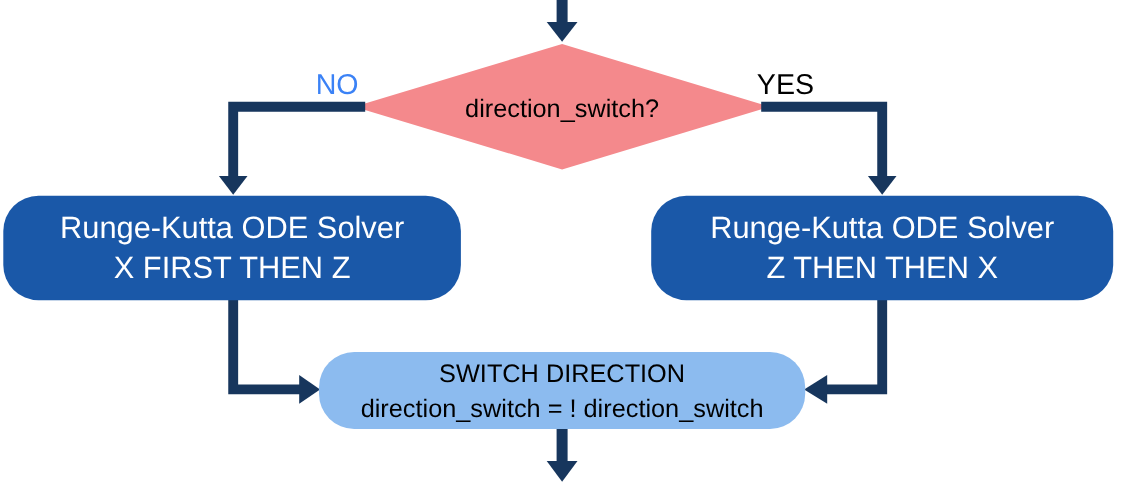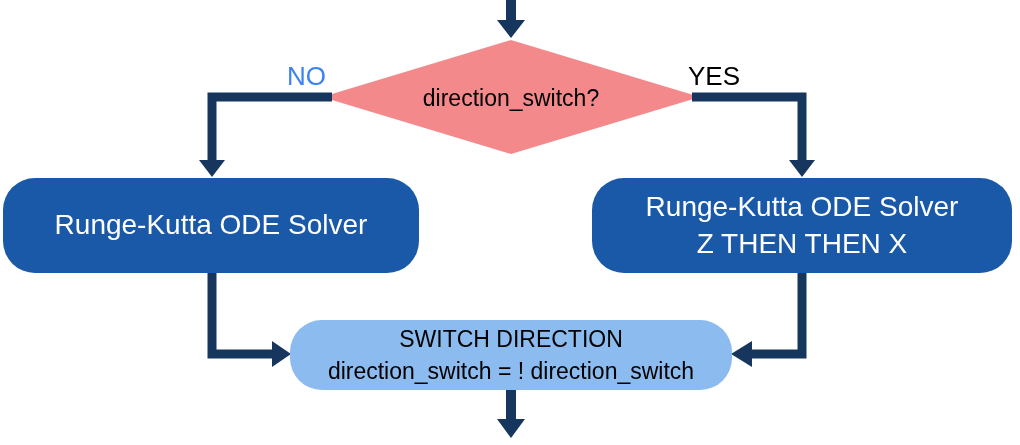--- a/index.html
+++ b/index.html
@@ -91,20 +91,21 @@
     <polygon points="497,419 525,419 511,438" fill="#17365D"></polygon>
   </svg>
 
   <div class="decision-label" style="color: rgb(0, 0, 0);">direction_switch?</div>
 
   <div class="branch-label branch-no" style="color: #3b82f6;">NO</div>
   <div class="branch-label branch-yes" style="color: rgb(0, 0, 0);">YES</div>
 
   <div class="node solver-box solver-left" style="background-color: rgb(26, 88, 168); color: rgb(255, 255, 255);">
     <span>Runge-Kutta ODE Solver</span>
+    <span>X FIRST THEN Z</span>
   </div>
 
   <div class="node solver-box solver-right" style="background-color: rgb(26, 88, 168); color: rgb(255, 255, 255);">
     <span>Runge-Kutta ODE Solver</span>
     <span>Z THEN THEN X</span>
   </div>
 
   <div class="node switch-box" style="background-color: rgb(140, 187, 239); color: rgb(0, 0, 0);">
     <span>SWITCH DIRECTION</span>
     <span>direction_switch = ! direction_switch</span>

